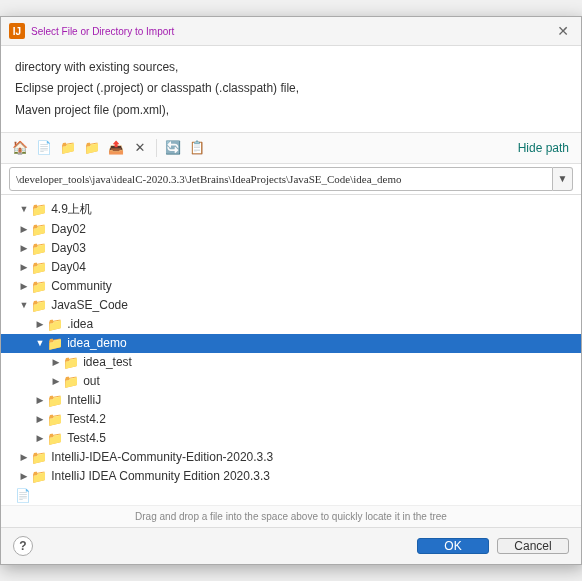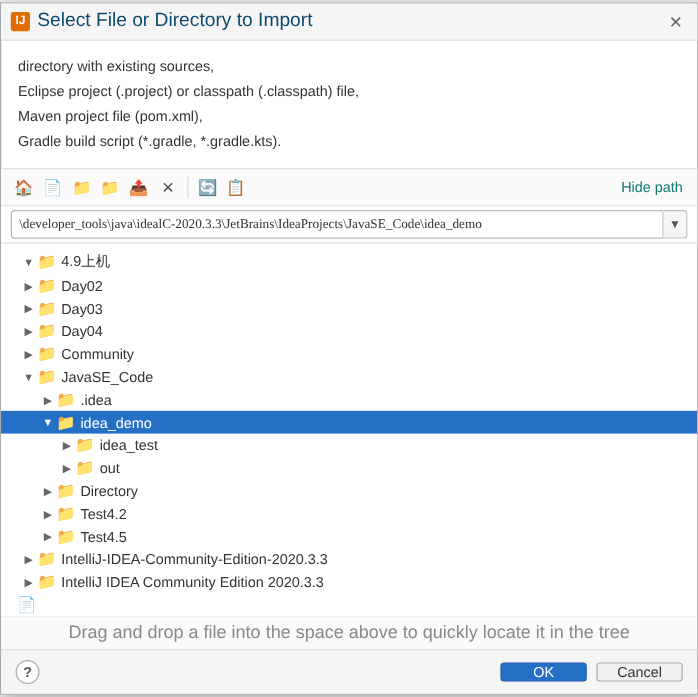--- a/index.html
+++ b/index.html
@@ -28,22 +28,22 @@
       height: 16px;
       margin-right: 6px;
       background: #e06c00;
       display: flex; align-items: center; justify-content: center;
       font-size: 10px; color: white; font-weight: bold;
       border-radius: 2px;
     }
 
     .title-bar-text {
       flex: 1;
-      font-size: 16px;
-      color: #0c4a6e;
+      font-size: 10px;
+      color: #a21caf;
     }
 
     .title-bar-close {
       cursor: pointer;
       font-size: 14px;
       color: #666;
       padding: 0 4px;
       line-height: 1;
     }
 
@@ -160,21 +160,21 @@
       margin-right: 4px;
       font-size: 13px;
       color: #e8a000;
     }
 
     .tree-label { font-size: 12px; }
 
     .drag-drop-hint {
       text-align: center;
       padding: 5px;
-      font-size: 15px;
+      font-size: 10px;
       color: #888;
       border-top: 1px solid #eee;
       background: #fafafa;
     }
 
     .footer {
       display: flex;
       justify-content: flex-end;
       padding: 8px 12px;
       border-top: 1px solid #ddd;
@@ -230,23 +230,20 @@
 
   <div class="description">
     <p>
       <span>directory with </span><span class="bold">existing</span><span> sources,</span>
     </p>
     <p>
       <span class="bold">Eclipse</span><span> project (.project) or classpath (.classpath) file,</span>
     </p>
     <p>
       <span class="bold">Maven</span><span> project file (pom.xml),</span>
-    </p>
-    <p>
-      <span class="bold">Gradle</span><span> build script (*.gradle, *.gradle.kts).</span>
     </p>
   </div>
 
   <div class="toolbar">
     <button class="toolbar-btn" title="Home">🏠</button>
     <button class="toolbar-btn" title="New File">📄</button>
     <button class="toolbar-btn" title="New Folder">📁</button>
     <button class="toolbar-btn" title="Folder">📁</button>
     <button class="toolbar-btn" title="Upload">📤</button>
     <button class="toolbar-btn" title="Delete">✕</button>
@@ -319,21 +316,21 @@
       <div class="tree-item">
         <span style="display:inline-block;width:48px;"></span>
         <span class="tree-arrow">▶</span>
         <span class="folder-icon">📁</span>
         <span class="tree-label">out</span>
       </div>
       <div class="tree-item">
         <span style="display:inline-block;width:32px;"></span>
         <span class="tree-arrow">▶</span>
         <span class="folder-icon">📁</span>
-        <span class="tree-label">Directory</span>
+        <span class="tree-label">IntelliJ</span>
       </div>
       <div class="tree-item">
         <span style="display:inline-block;width:32px;"></span>
         <span class="tree-arrow">▶</span>
         <span class="folder-icon">📁</span>
         <span class="tree-label">Test4.2</span>
       </div>
       <div class="tree-item">
         <span style="display:inline-block;width:32px;"></span>
         <span class="tree-arrow">▶</span>

